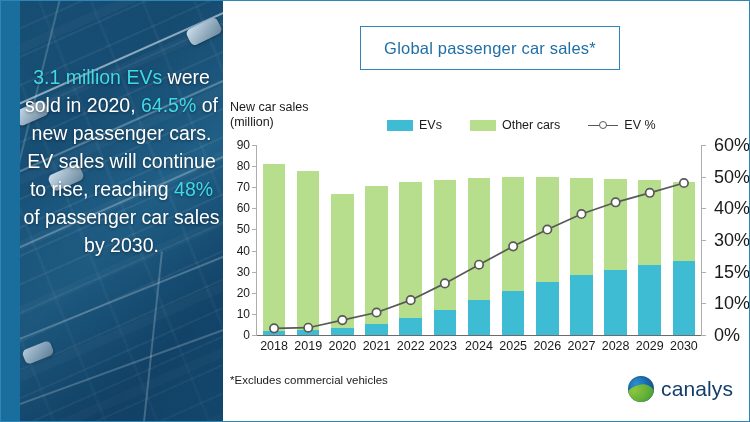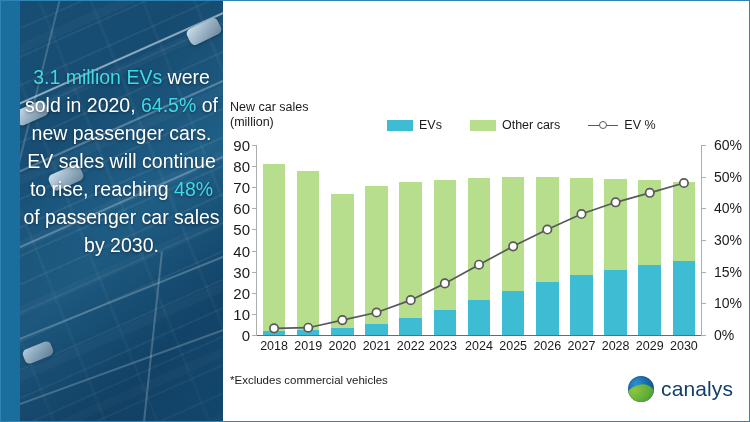--- a/index.html
+++ b/index.html
@@ -81,26 +81,26 @@
   
   #plot-wrap{
     position:absolute;left:0;top:138px;width:528px;height:205px;
   }
   #plot{
     position:absolute;left:34px;top:6px;width:444px;height:190px;
   }
   .ylab{
     position:absolute;right:100%;margin-right:7px;
     transform:translateY(-50%);
-    font-size:15px;color:#1a1a1a;white-space:nowrap;
+    font-size:12px;color:#1a1a1a;white-space:nowrap;
   }
   .ylab2{
     position:absolute;left:100%;margin-left:13px;
     transform:translateY(-50%);
-    font-size:14px;color:#1a1a1a;white-space:nowrap;
+    font-size:18px;color:#1a1a1a;white-space:nowrap;
   }
   .tick{position:absolute;width:5px;height:1px;background:#adadad;}
   .tickL{right:100%;}
   .tickR{left:100%;}
   #yaxis-left{position:absolute;left:-1px;top:0;width:1px;height:190px;background:#adadad;}
   #yaxis-right{position:absolute;left:444px;top:0;width:1px;height:190px;background:#adadad;}
   #xaxis{position:absolute;left:-1px;top:190px;width:446px;height:1px;background:#6b6b6b;}
   .barcol{
     position:absolute;bottom:0;
     display:flex;flex-direction:column;justify-content:flex-end;
@@ -154,20 +154,23 @@
     </div>
   </div>
   <div id="left-accent-bar"></div>
 
   <div id="left-text">
     <span class="hl">3.1 million EVs</span><span> were sold in 2020, </span><span class="hl">64.5%</span><span> of new passenger cars. EV sales will continue to rise, reaching </span><span class="hl">48%</span><span> of passenger car sales by 2030.</span>
   </div>
 
   <div id="right">
 
+    <div id="title-box">
+      <span id="title-text">Global passenger car sales*</span>
+    </div>
 
     <div id="axis-caption">
       <div>New car sales</div>
       <div>(million)</div>
     </div>
 
     <div id="legend">
       <span class="lg">
         <span class="sw" id="sw-ev" style="background: rgb(62, 188, 211);"></span>
         <span>EVs</span>

